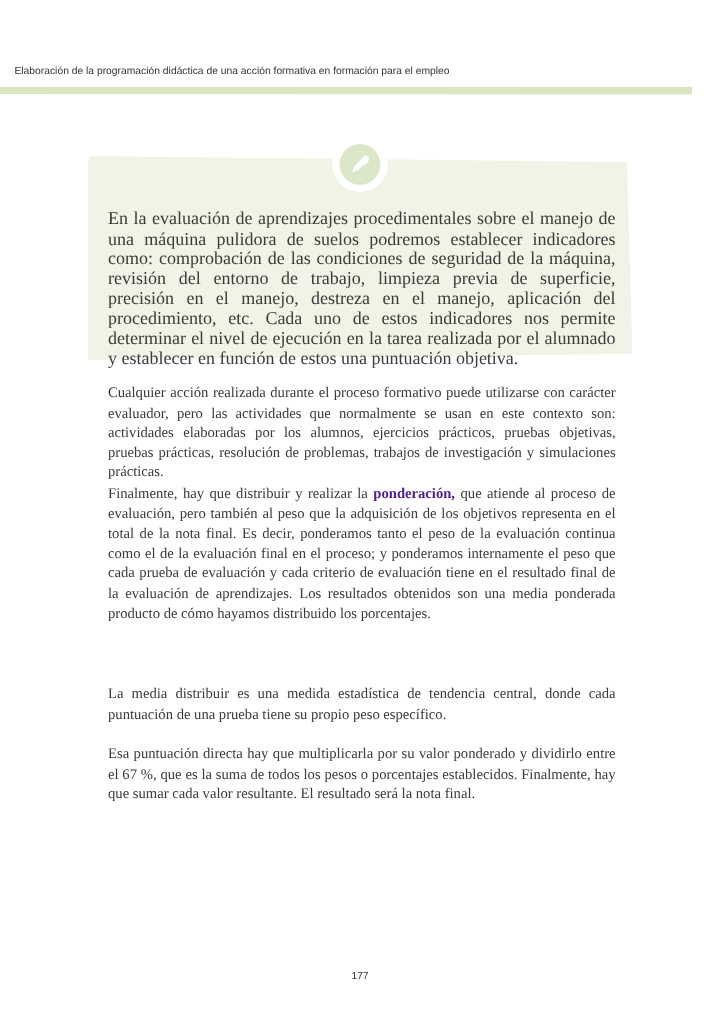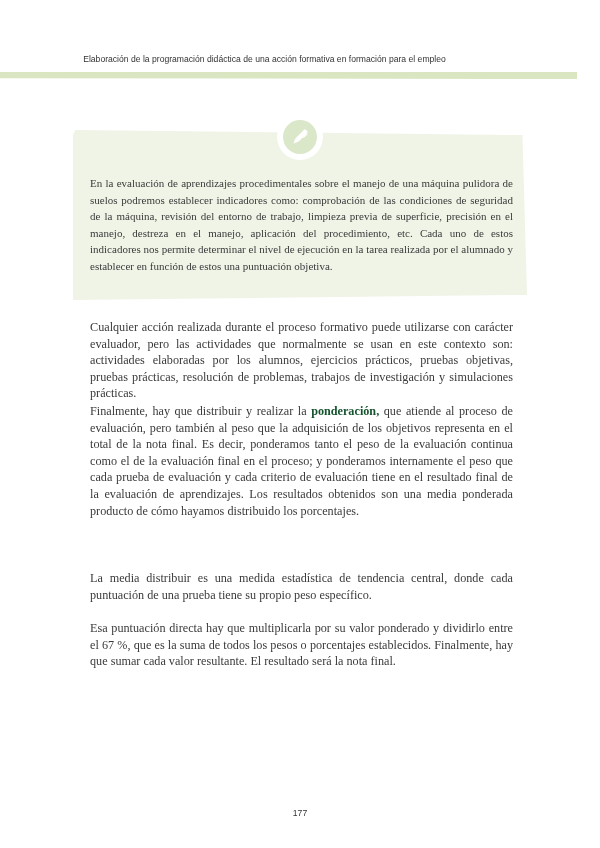--- a/index.html
+++ b/index.html
@@ -1,21 +1,21 @@
 <!DOCTYPE html>
 <html><head>
 <meta charset="utf-8">
 <style>
   html, body { margin: 0; padding: 0; }
   body {
     width: 600px; height: 848px; background: #ffffff; position: relative; overflow: hidden;
     font-family: "DejaVu Serif", "Liberation Serif", serif; color: #3a3a3a;
   }
   .running-header {
-    position: absolute; left: 1px; top: 54px; width: 577px; text-align: center;
+    position: absolute; left: 12px; top: 54px; width: 577px; text-align: left;
     font-family: "Liberation Sans", sans-serif; font-size: 8.6px; color: #333;
     padding-right: 50px; box-sizing: border-box;
   }
   .header-bar {
     position: absolute; left: 0; top: 72px; width: 577px; height: 7px;
     background: #d9e6c1;
     clip-path: polygon(0 0, 100% 0, 100% 100%, 0 90%);
   }
   .note-box {
     position: absolute; left: 73px; top: 130px; width: 454px; height: 170px;
@@ -26,29 +26,29 @@
     position: absolute; left: 277px; top: 114px; width: 46px; height: 46px;
     border-radius: 50%; background: #ffffff;
   }
   .note-icon {
     position: absolute; left: 283px; top: 120px; width: 34px; height: 34px;
     border-radius: 50%; background: #dbe7c9;
     display: flex; align-items: center; justify-content: center;
   }
   .note-text {
     position: absolute; left: 90px; top: 175px; width: 423px;
-    font-family: "Liberation Serif", serif; font-size: 11px; line-height: 16.6px;
+    font-family: "Liberation Serif", serif; font-size: 15px; line-height: 16.6px;
     text-align: justify; color: #3a3a3a; hyphens: manual;
   }
   .body-text {
     position: absolute; left: 90px; width: 423px;
     font-family: Liberation Serif, serif; font-size: 12.2px; line-height: 16.6px;
     text-align: justify; color: #3a3a3a; margin: 0;
   }
-  .body-text b { color: #14532d; }
+  .body-text b { color: #4c1d95; }
   .page-number {
     position: absolute; left: 0; width: 600px; top: 808px; text-align: center;
     font-family: "Liberation Sans", sans-serif; font-size: 8.6px; color: #333;
   }
 </style>
 </head>
 <body>
 
 <div class="running-header">Elaboración de la programación didáctica de una acción formativa en formación para el empleo</div>
 <div class="header-bar"></div>

